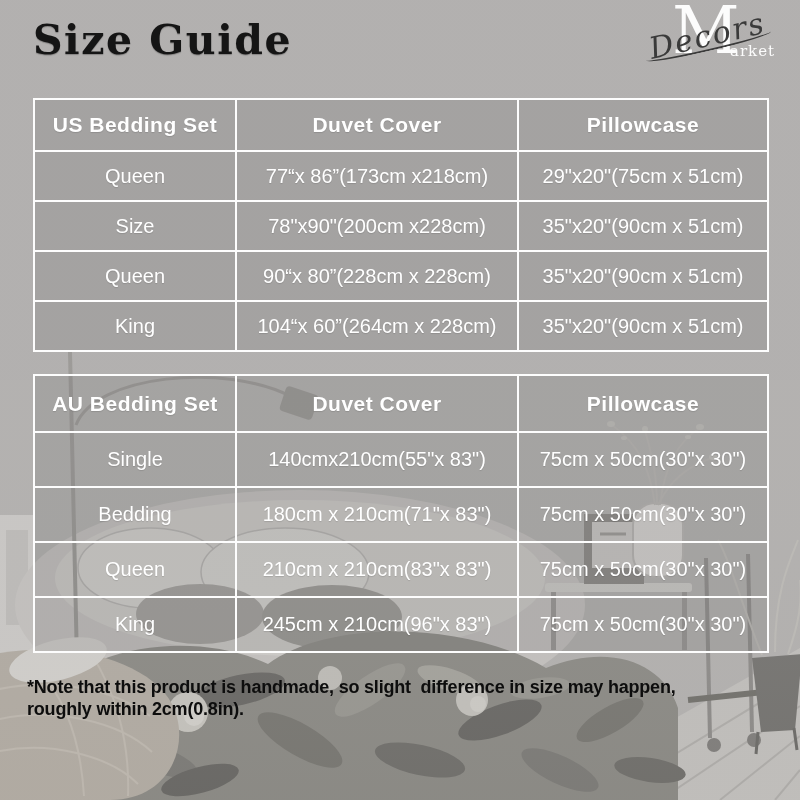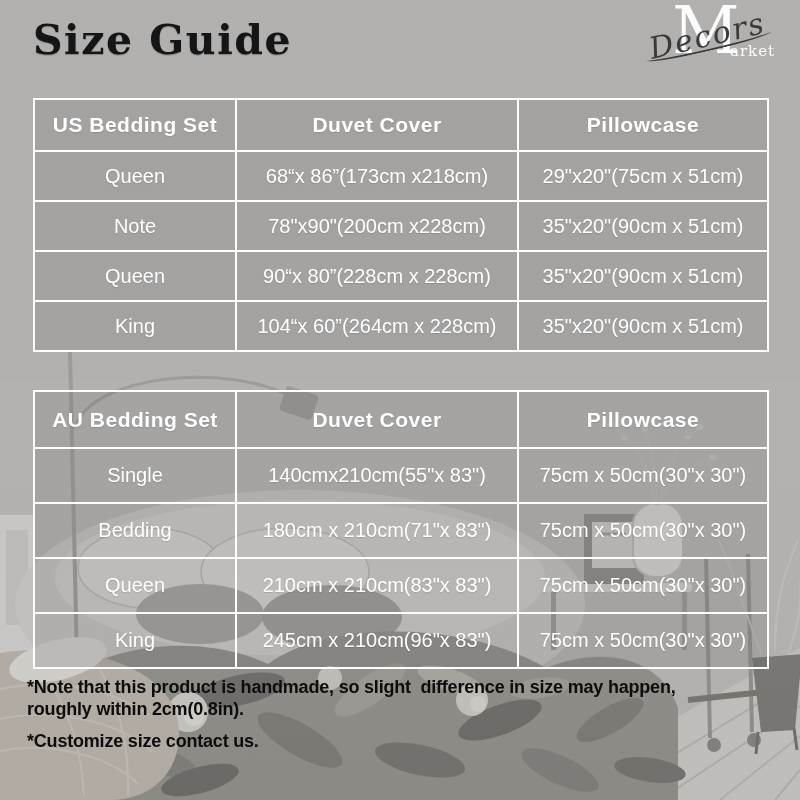--- a/index.html
+++ b/index.html
@@ -45,21 +45,21 @@
     border:1px solid #fdfdfd;color:#ffffff;text-align:center;
   }
   .size-table .row{display:contents;}
   .size-table .cell{
     border:1px solid #fdfdfd;background:rgba(96,94,93,.17);
     display:flex;align-items:center;justify-content:center;
     font-size:20px;text-shadow:0 1px 1px rgba(0,0,0,.12);
   }
   .size-table .head{font-weight:700;font-size:21px;letter-spacing:.5px;}
   .table-us{top:98px;grid-template-rows:52px repeat(4,50px);}
-  .table-au{top:390px;grid-template-rows:57px repeat(4,55px);}
+  .table-au{top:374px;grid-template-rows:57px repeat(4,55px);}
   
   .notes{position:absolute;left:27px;top:676px;width:760px;color:#0d0d0d;}
   .notes p{
     margin:0;font-weight:700;font-size:18px;line-height:22px;
     letter-spacing:-.2px;white-space:pre-wrap;
   }
   .notes p + p{margin-top:10px;}
 </style>
 </head>
 <body>
@@ -174,25 +174,25 @@
   </div>
 
   <div class="size-table table-us">
     <div class="row">
       <div class="cell head">US Bedding Set</div>
       <div class="cell head">Duvet Cover</div>
       <div class="cell head">Pillowcase</div>
     </div>
     <div class="row">
       <div class="cell">Queen</div>
-      <div class="cell">68“x 86”(173cm x218cm)</div>
+      <div class="cell">77“x 86”(173cm x218cm)</div>
       <div class="cell">29"x20"(75cm x 51cm)</div>
     </div>
     <div class="row">
-      <div class="cell">Note</div>
+      <div class="cell">Size</div>
       <div class="cell">78"x90"(200cm x228cm)</div>
       <div class="cell">35"x20"(90cm x 51cm)</div>
     </div>
     <div class="row">
       <div class="cell">Queen</div>
       <div class="cell">90“x 80”(228cm x 228cm)</div>
       <div class="cell">35"x20"(90cm x 51cm)</div>
     </div>
     <div class="row">
       <div class="cell">King</div>
@@ -225,16 +225,15 @@
     <div class="row">
       <div class="cell">King</div>
       <div class="cell">245cm x 210cm(96"x 83")</div>
       <div class="cell">75cm x 50cm(30"x 30")</div>
     </div>
   </div>
 
   <div class="notes">
     <p>*Note that this product is handmade, so slight  difference in size may happen,
 roughly within 2cm(0.8in).</p>
-    <p>*Customize size contact us.</p>
   </div>
 
 </div>
 
 </body></html>

